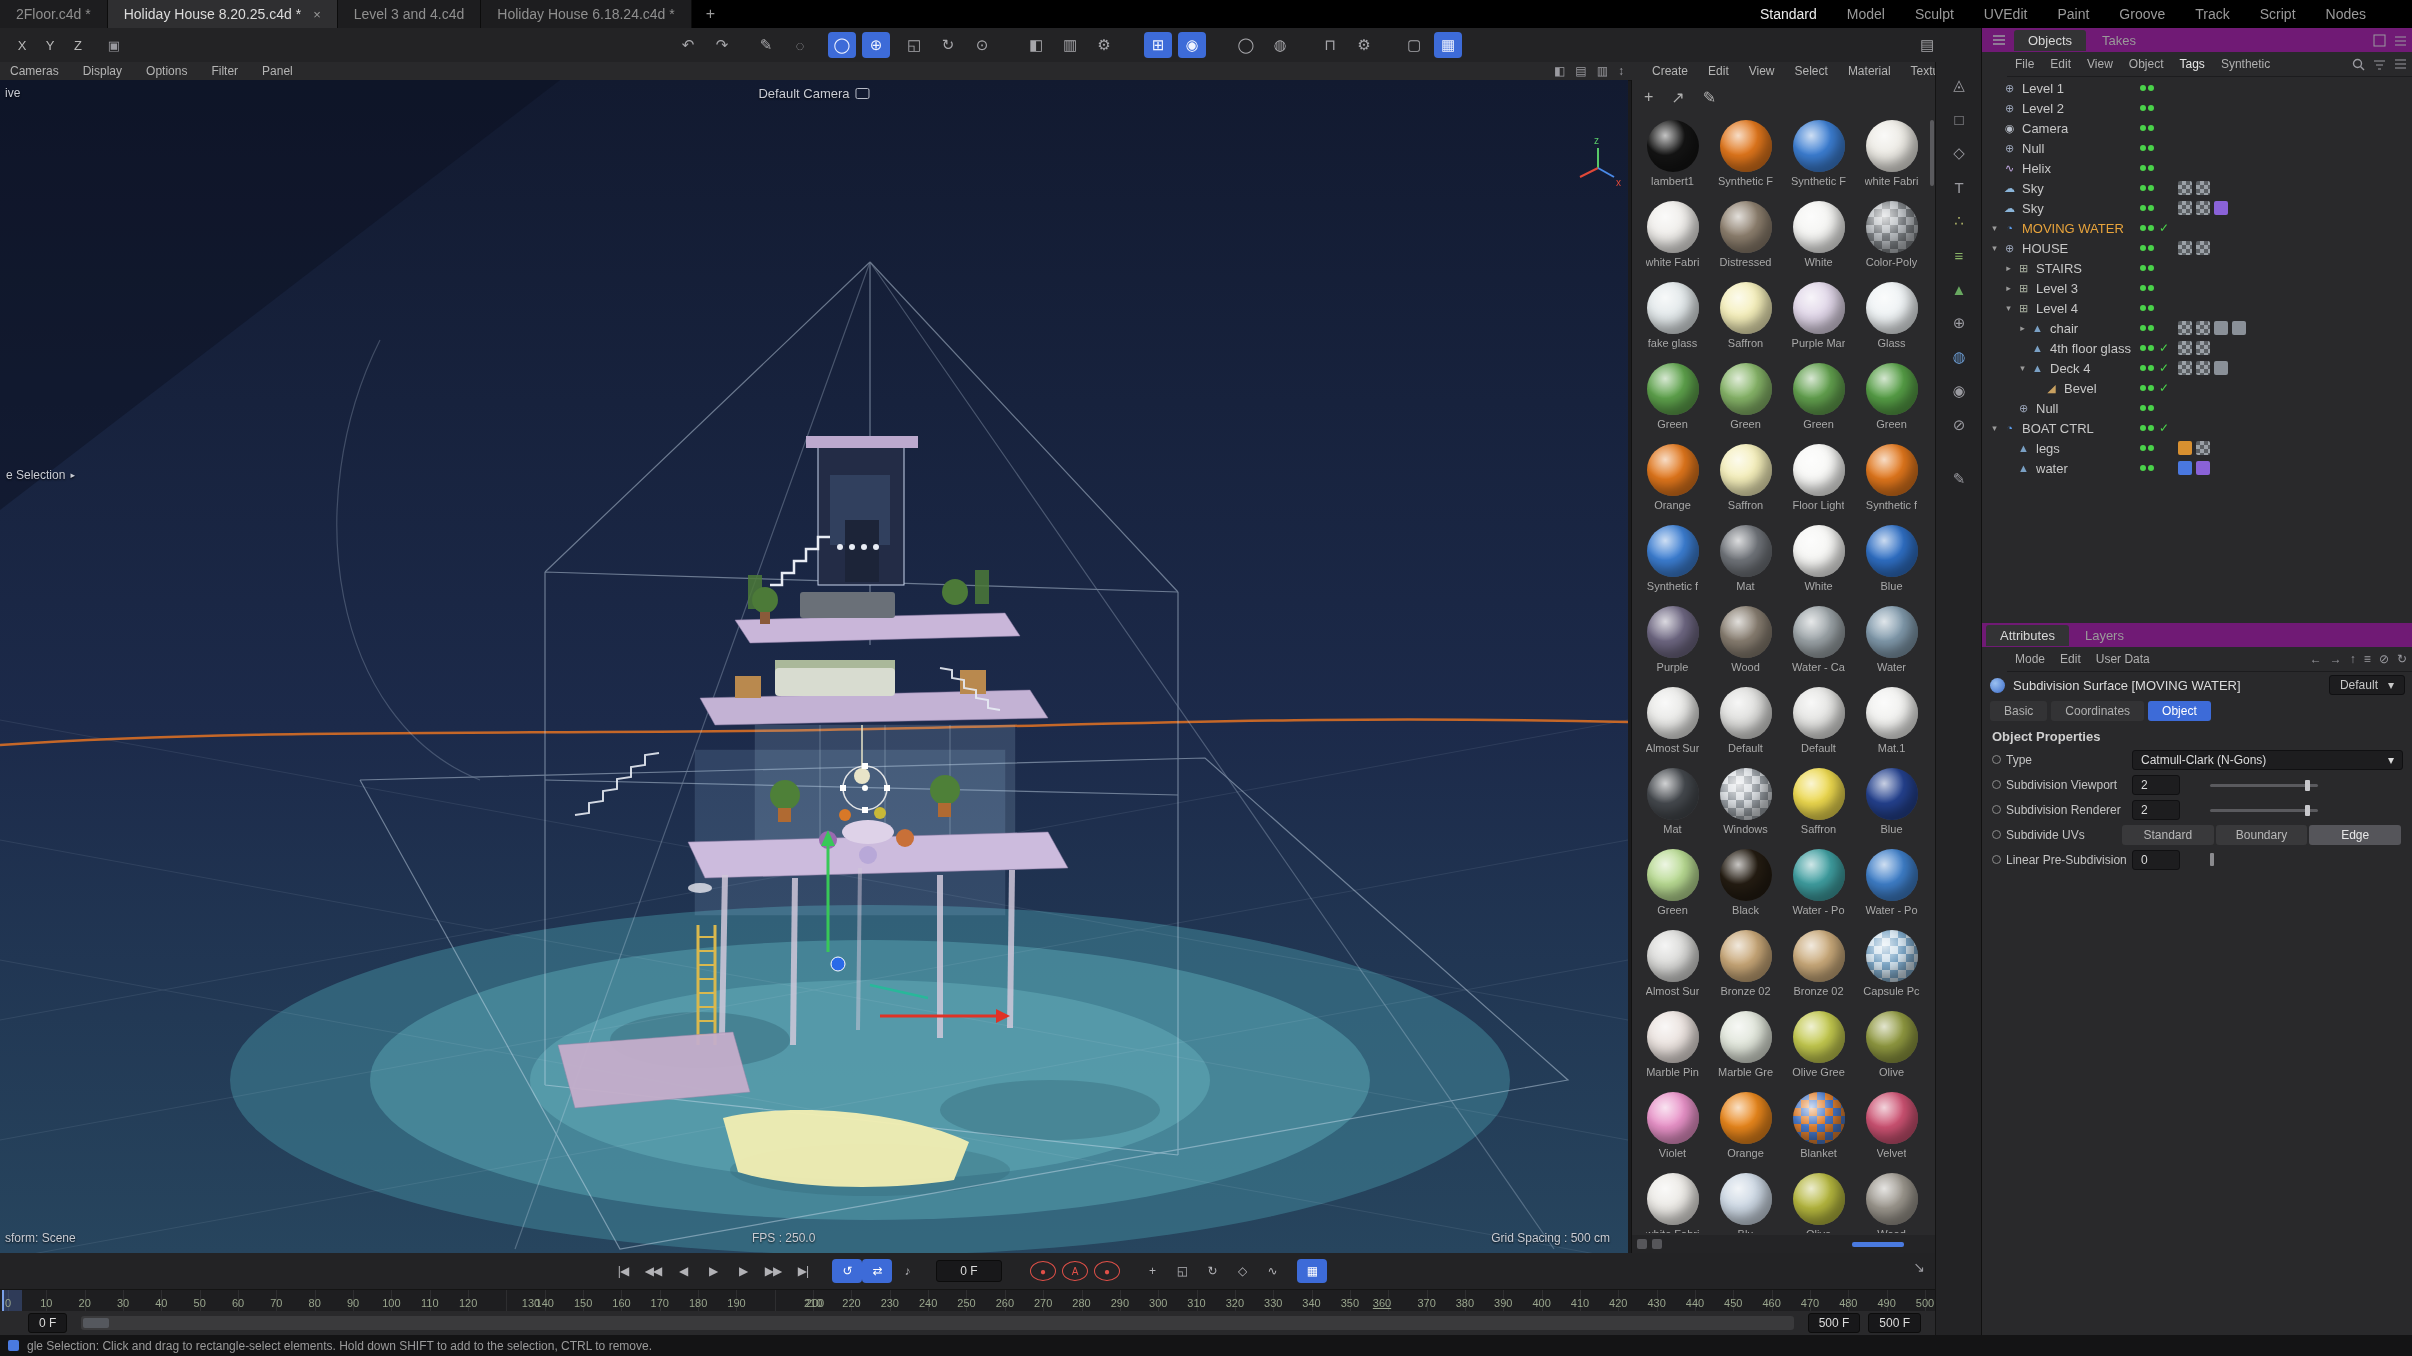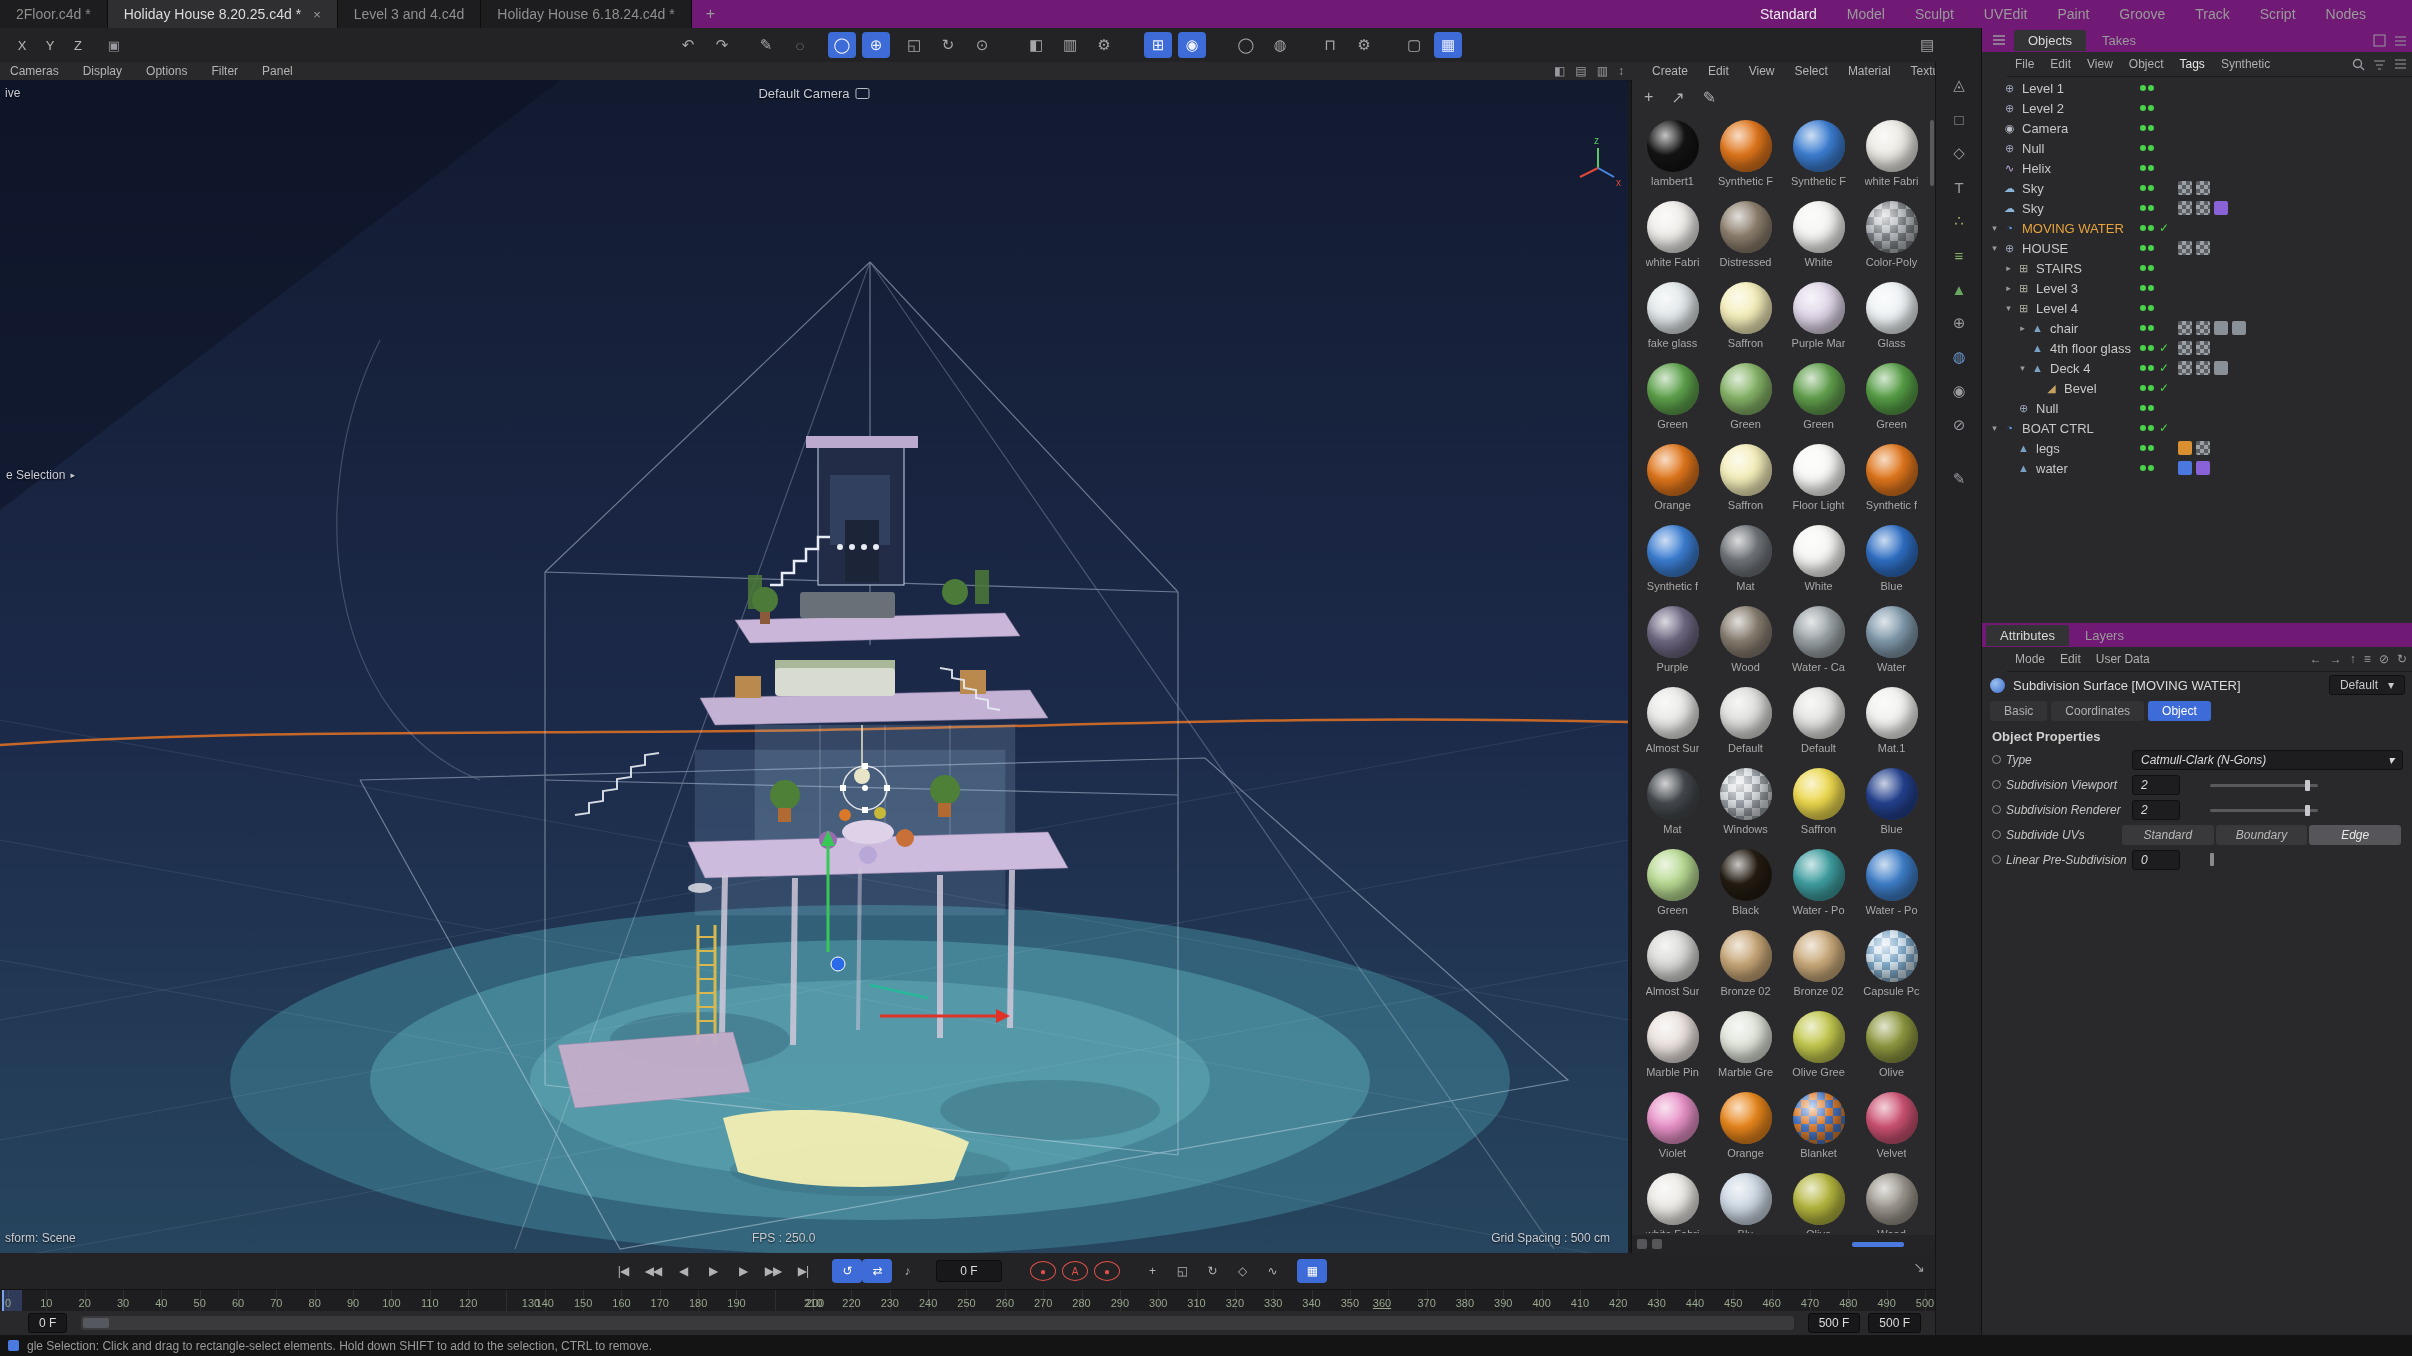--- a/index.html
+++ b/index.html
@@ -1,18 +1,18 @@
 <!DOCTYPE html>
 <html><head>
 <meta charset="utf-8">
 <style>
   html,body{margin:0;padding:0;}
   body{width:2412px;height:1356px;position:relative;background:#1b1b1d;font-family:"Liberation Sans",sans-serif;overflow:hidden;color:#c8c8c8;user-select:none;}
   
-  #titlebar{position:absolute;top:0;left:0;width:2412px;height:28px;background:#701a75;display:flex;align-items:stretch;border-bottom:1px solid #0a0a0a;}
+  #titlebar{position:absolute;top:0;left:0;width:2412px;height:28px;background:#000000;display:flex;align-items:stretch;border-bottom:1px solid #0a0a0a;}
   .doc-tab{display:flex;align-items:center;padding:0 16px;font-size:14px;color:#8f8f8f;background:#1d1d1f;border-right:1px solid #0c0c0c;white-space:nowrap;}
   .doc-tab.active{background:#2f2f31;color:#dcdcdc;}
   .doc-tab .close{margin-left:12px;color:#9a9a9a;font-size:13px;}
   #new-tab{display:flex;align-items:center;padding:0 14px;color:#9a9a9a;font-size:16px;}
   #layout-tabs{margin-left:auto;display:flex;gap:30px;align-items:center;padding-right:46px;font-size:14px;color:#9a9a9a;}
   .layout-tab.active{color:#ececec;}
   
   #toolbar{position:absolute;top:28px;left:0;width:1981px;height:34px;background:#232325;border-bottom:1px solid #151515;display:flex;align-items:center;}
   .axis-btn{width:28px;height:24px;display:flex;align-items:center;justify-content:center;font-size:13px;color:#b8b8b8;}
   #axis-lock{width:28px;height:24px;display:flex;align-items:center;justify-content:center;color:#9a9aa0;font-size:13px;margin-left:8px;}
@@ -78,21 +78,21 @@
   .tag.blue{background:#4a78e0;} .tag.gray{background:#8a9098;}
   
   #attrs{position:absolute;top:595px;left:0;width:431px;}
   #attr-title{height:26px;display:flex;align-items:center;padding:0 8px;gap:8px;font-size:13px;color:#dcdcdc;position:relative;}
   .sds-ico{width:15px;height:15px;border-radius:50%;background:radial-gradient(circle at 35% 35%, #9ac0f0, #3a6ac8);flex:none;}
   #attr-preset{position:absolute;right:8px;top:3px;background:#1d1d1f;border:1px solid #101012;border-radius:3px;font-size:12px;color:#c8c8c8;padding:2px 10px;display:flex;gap:10px;align-items:center;}
   #attr-section-tabs{height:26px;display:flex;align-items:center;padding:0 8px;gap:4px;font-size:12px;}
   .seg-tab{padding:3px 14px;border-radius:3px;color:#b0b0b0;background:#333335;}
   .seg-tab.active{background:#3d6bd8;color:#fff;}
   #attr-props-header{height:24px;display:flex;align-items:center;padding:0 10px;font-size:13px;color:#d0d0d0;font-weight:bold;}
-  .attr-row{height:25px;position:relative;font-size:12px;color:#c4c4c4;font-style:italic;}
+  .attr-row{height:25px;position:relative;font-size:12px;color:#c4c4c4;}
   .attr-label{position:absolute;left:24px;top:5px;white-space:nowrap;}
   .attr-circ{position:absolute;left:10px;top:7px;width:7px;height:7px;border:1px solid #8a8a8a;border-radius:50%;}
   .attr-field{position:absolute;left:150px;top:2px;background:#1d1d1f;border:1px solid #101012;border-radius:3px;color:#dcdcdc;padding:2px 8px;font-size:12px;min-width:30px;}
   .attr-dd{position:absolute;left:150px;right:10px;top:2px;background:#1d1d1f;border:1px solid #101012;border-radius:3px;color:#dcdcdc;padding:2px 8px;font-size:12px;display:flex;justify-content:space-between;}
   .slider{position:absolute;left:228px;top:11px;width:108px;height:3px;background:#5a5a5e;border-radius:2px;}
   .slider .handle{position:absolute;left:88%;top:-4px;width:5px;height:11px;background:#c8c8cc;border-radius:1px;}
   #uv-segs{position:absolute;left:140px;right:12px;top:2px;display:flex;gap:2px;}
   .seg{flex:1;text-align:center;background:#39393b;border-radius:3px;padding:3px 0;color:#b8b8b8;font-size:12px;}
   .seg.active{background:#55555a;color:#e8e8e8;}
   .spin-mark{position:absolute;left:228px;top:5px;width:4px;height:13px;background:#8a8a8e;border-radius:1px;}

